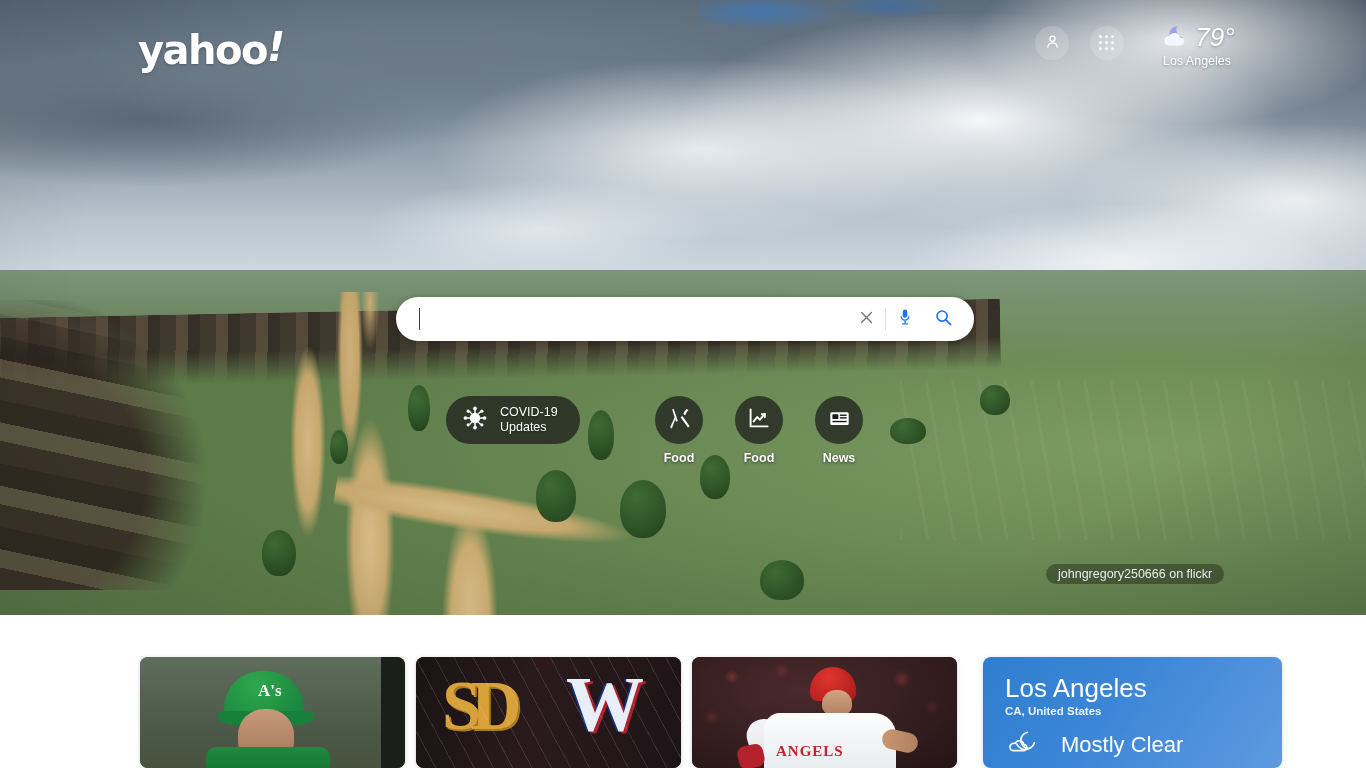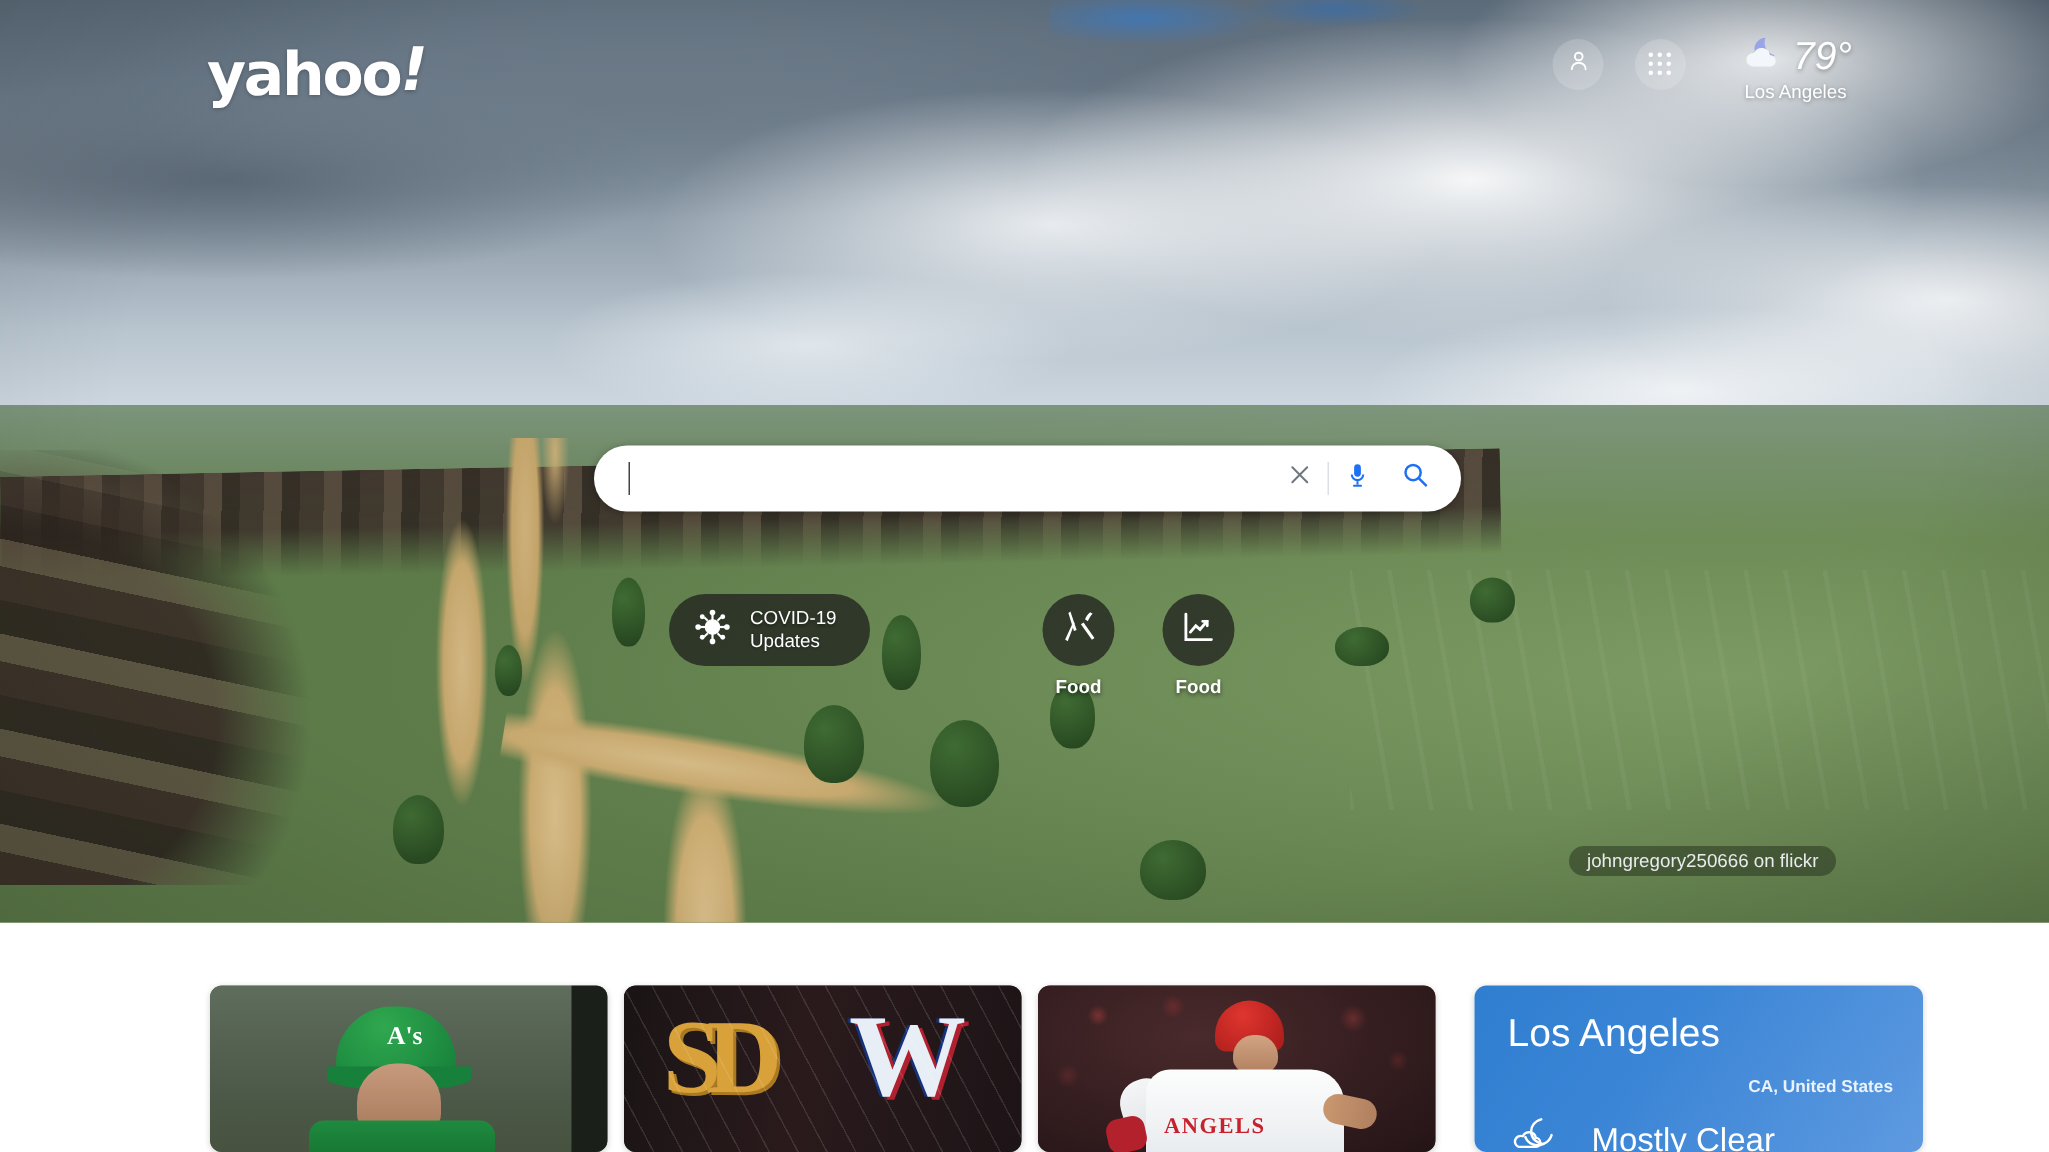--- a/index.html
+++ b/index.html
@@ -182,21 +182,21 @@
   }
   #card-1{ left:140px; background:linear-gradient(180deg,#5d6b5a,#4b5748); }
   #card-2{ left:416px; background:#171315; }
   #card-3{ left:692px; background:#2a1f22; }
   #card-4{
     left:983px; width:299px; height:111px;
     background:linear-gradient(125deg,#2f7ed0 0%,#3b85d6 40%,#5e9ae0 100%);
     padding:16px 20px 0 22px;
   }
   #card-4 .wx-city{ font-size:26px; color:#fff; line-height:30px; }
-  #card-4 .wx-sub{ font-size:11.5px; color:#eaf2fb; font-weight:bold; margin-top:16px;text-align:right; }
+  #card-4 .wx-sub{ font-size:11.5px; color:#eaf2fb; font-weight:bold; margin-top:2px; }
   #card-4 .wx-cond{ display:flex; align-items:center; gap:16px; margin-top:12px; }
   #card-4 .wx-cond .txt{ font-size:22px; color:#fff; }
 
   
   .p1-bg{ position:absolute; inset:0; background:linear-gradient(180deg,#5f6d5c 0%,#4e5a4a 60%,#47533f 100%); }
   .p1-cap{
     position:absolute; left:84px; top:14px; width:80px; height:46px;
     background:radial-gradient(circle at 40% 30%,#2fa84f,#17803a);
     border-radius:44px 44px 10px 10px;
   }
@@ -428,20 +428,34 @@
         <svg width="24" height="24" viewBox="0 0 24 24" fill="none" stroke="#fff" stroke-width="1.9" stroke-linecap="round">
           <path d="M3.6 3.4v17h17"></path>
           <path d="M6.6 15.4l3.6-4.2 2.8 2.4 4.6-5.4"></path>
           <path d="M14.8 8.2h3v3"></path>
         </svg>
       </span>
     </div>
     <div class="lbl">Food</div>
   </div>
 
+  <div class="sc">
+    <div class="bubble">
+      <span>
+        <svg width="23" height="23" viewBox="0 0 24 24" fill="#fff">
+          <rect x="2.4" y="5.4" width="19.2" height="13.4" rx="1.6"></rect>
+          <rect x="4.6" y="7.6" width="6.2" height="5" rx=".7" fill="#1a1a1a"></rect>
+          <rect x="12.4" y="7.8" width="7" height="1.5" fill="#1a1a1a"></rect>
+          <rect x="12.4" y="10.6" width="7" height="1.5" fill="#1a1a1a"></rect>
+          <rect x="4.6" y="14.4" width="14.8" height="1.5" fill="#1a1a1a"></rect>
+        </svg>
+      </span>
+    </div>
+    <div class="lbl">News</div>
+  </div>
 
 
 </div>
 
 <div id="credit">johngregory250666 on flickr</div>
 
 <div id="cards">
 
   <div class="card" id="card-1">
     <div class="p1-bg"></div>

